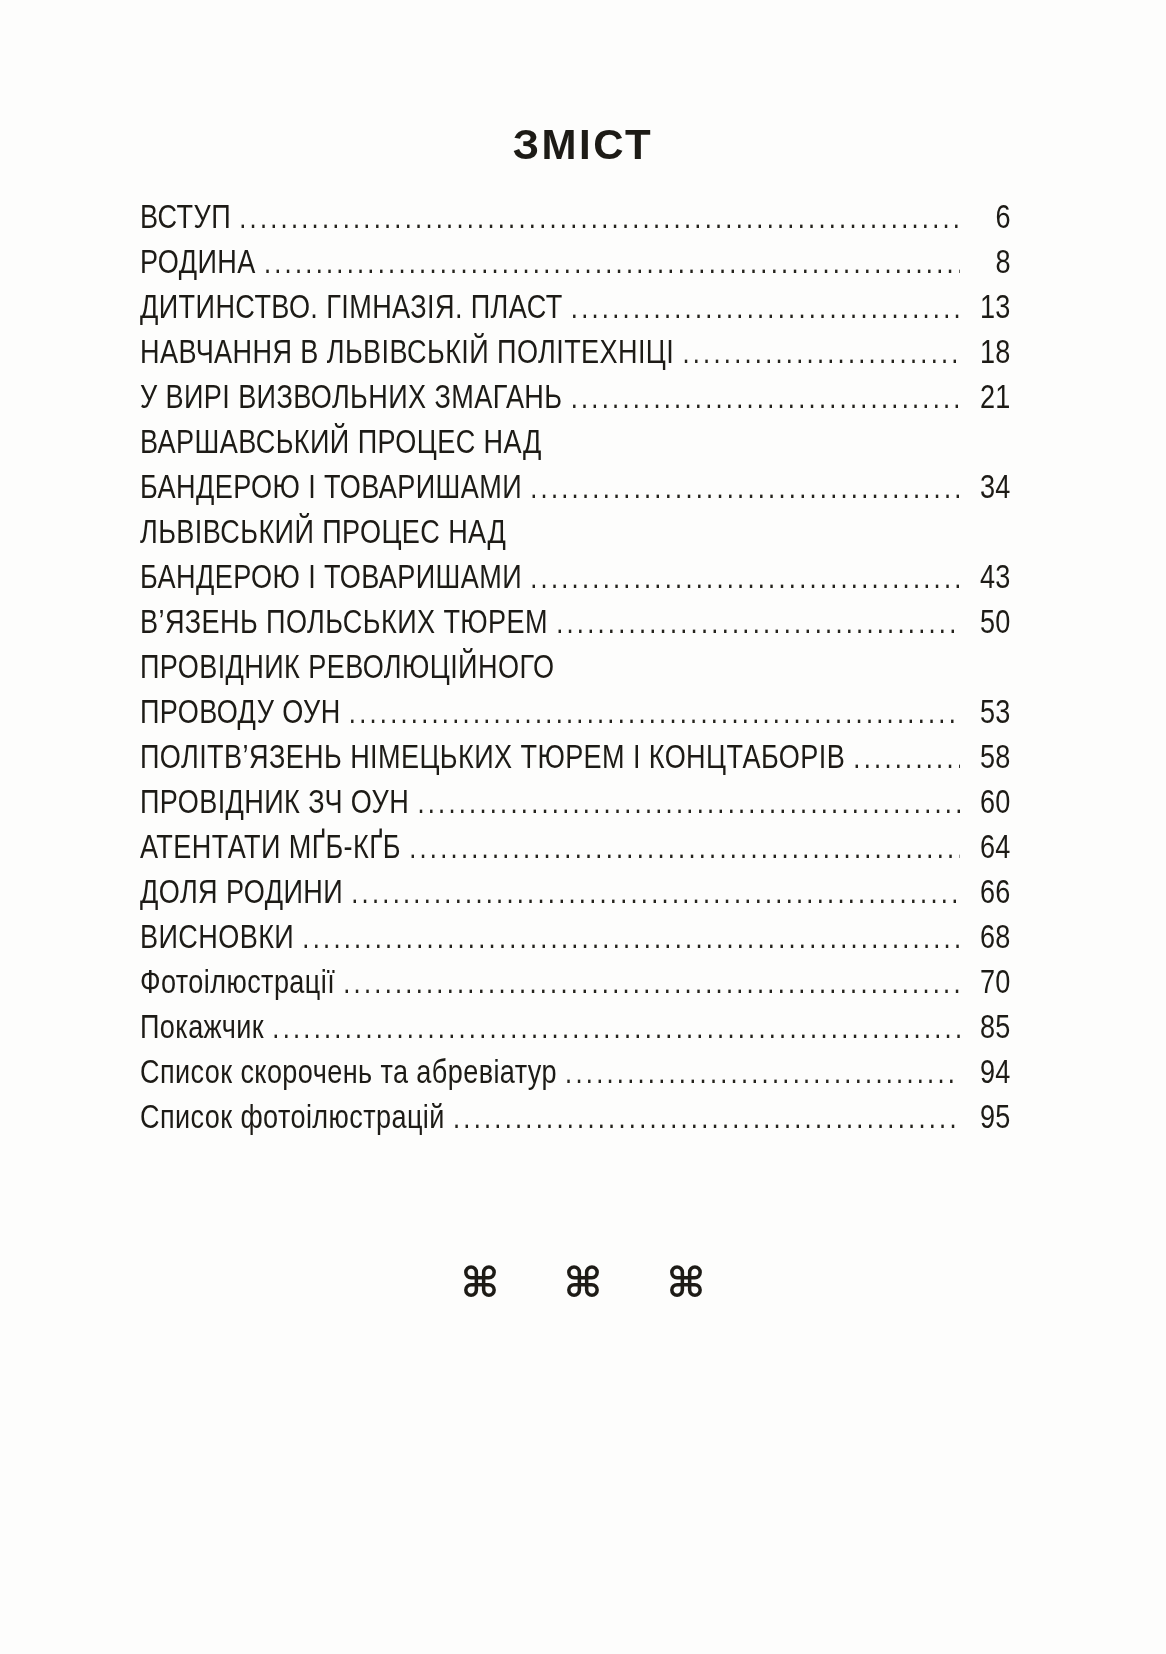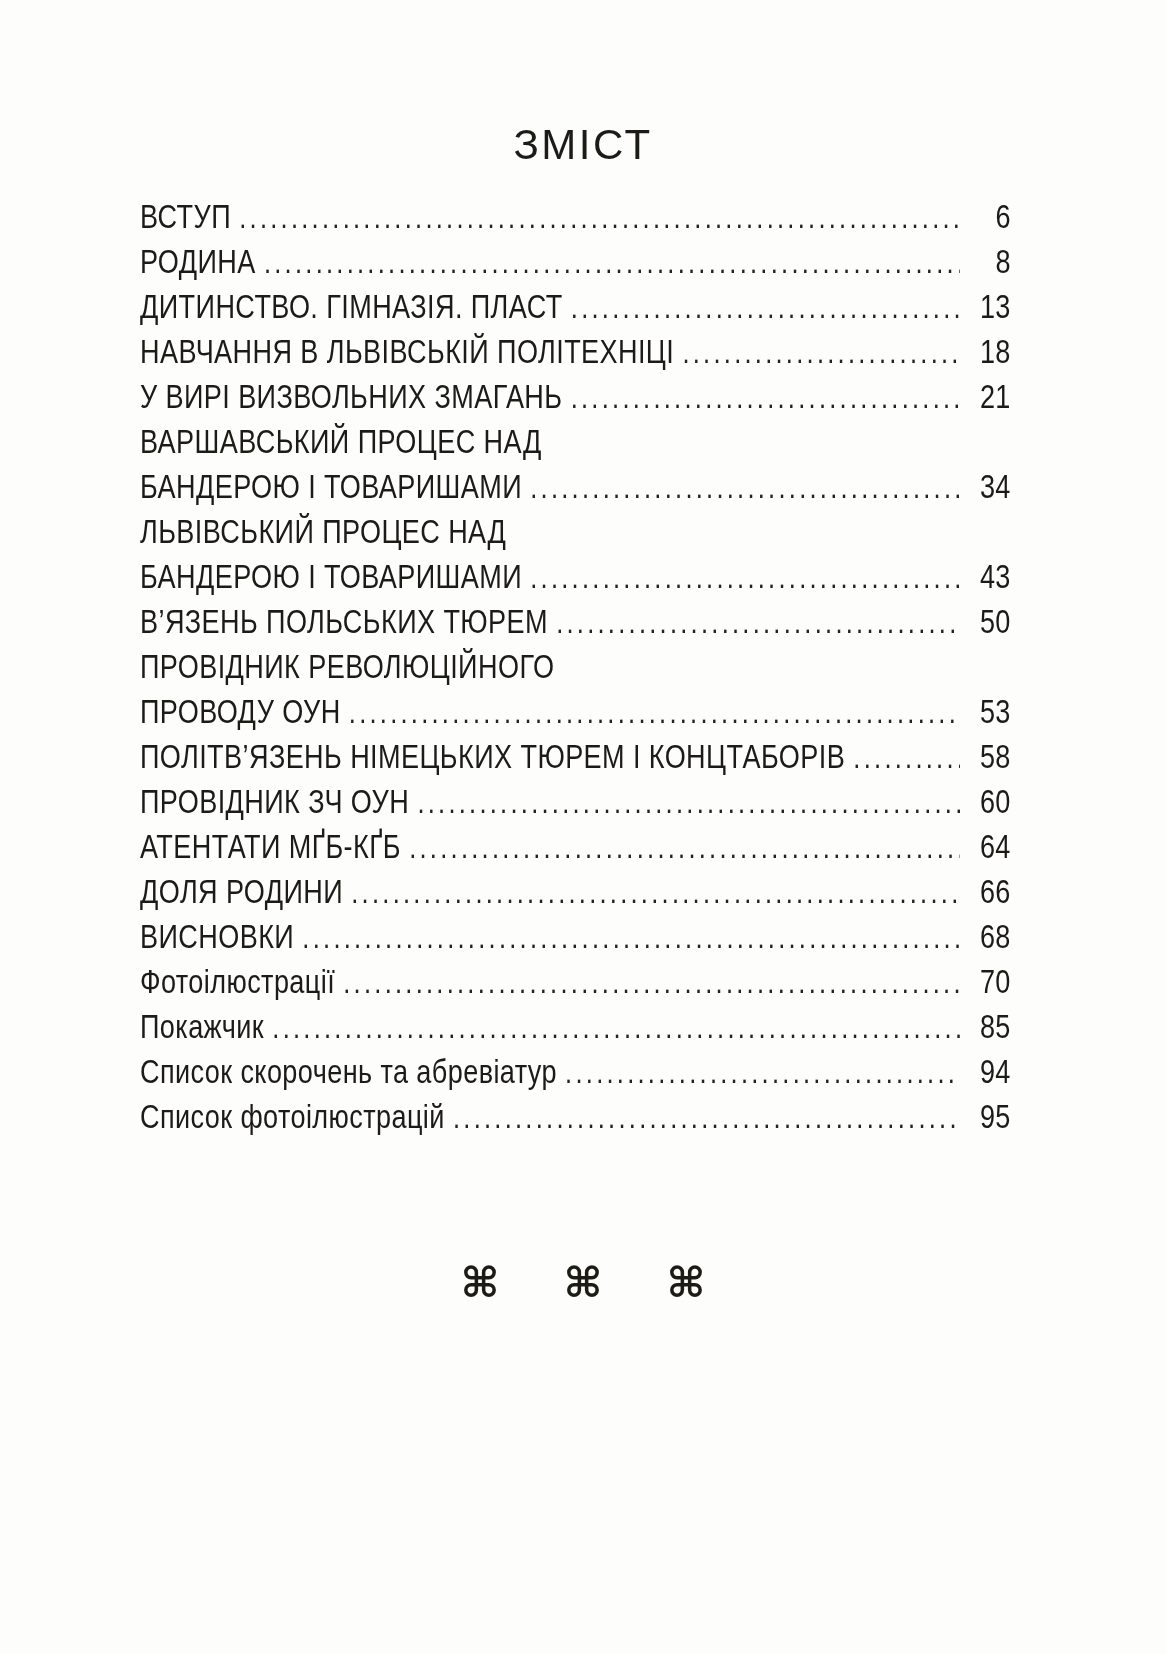--- a/index.html
+++ b/index.html
@@ -17,21 +17,21 @@
   }
   .page-title {
     position: absolute;
     top: 122px;
     left: 0;
     width: 100%;
     margin: 0;
     text-align: center;
     font-size: 42px;
     line-height: 46px;
-    font-weight: normal;
+    font-weight: bold;
     letter-spacing: 2.5px;
   }
   .toc {
     position: absolute;
     left: 140px;
     top: 194px;
     width: 1062px;              
     transform: scaleX(0.82);    
     transform-origin: 0 0;
     font-size: 33px;

